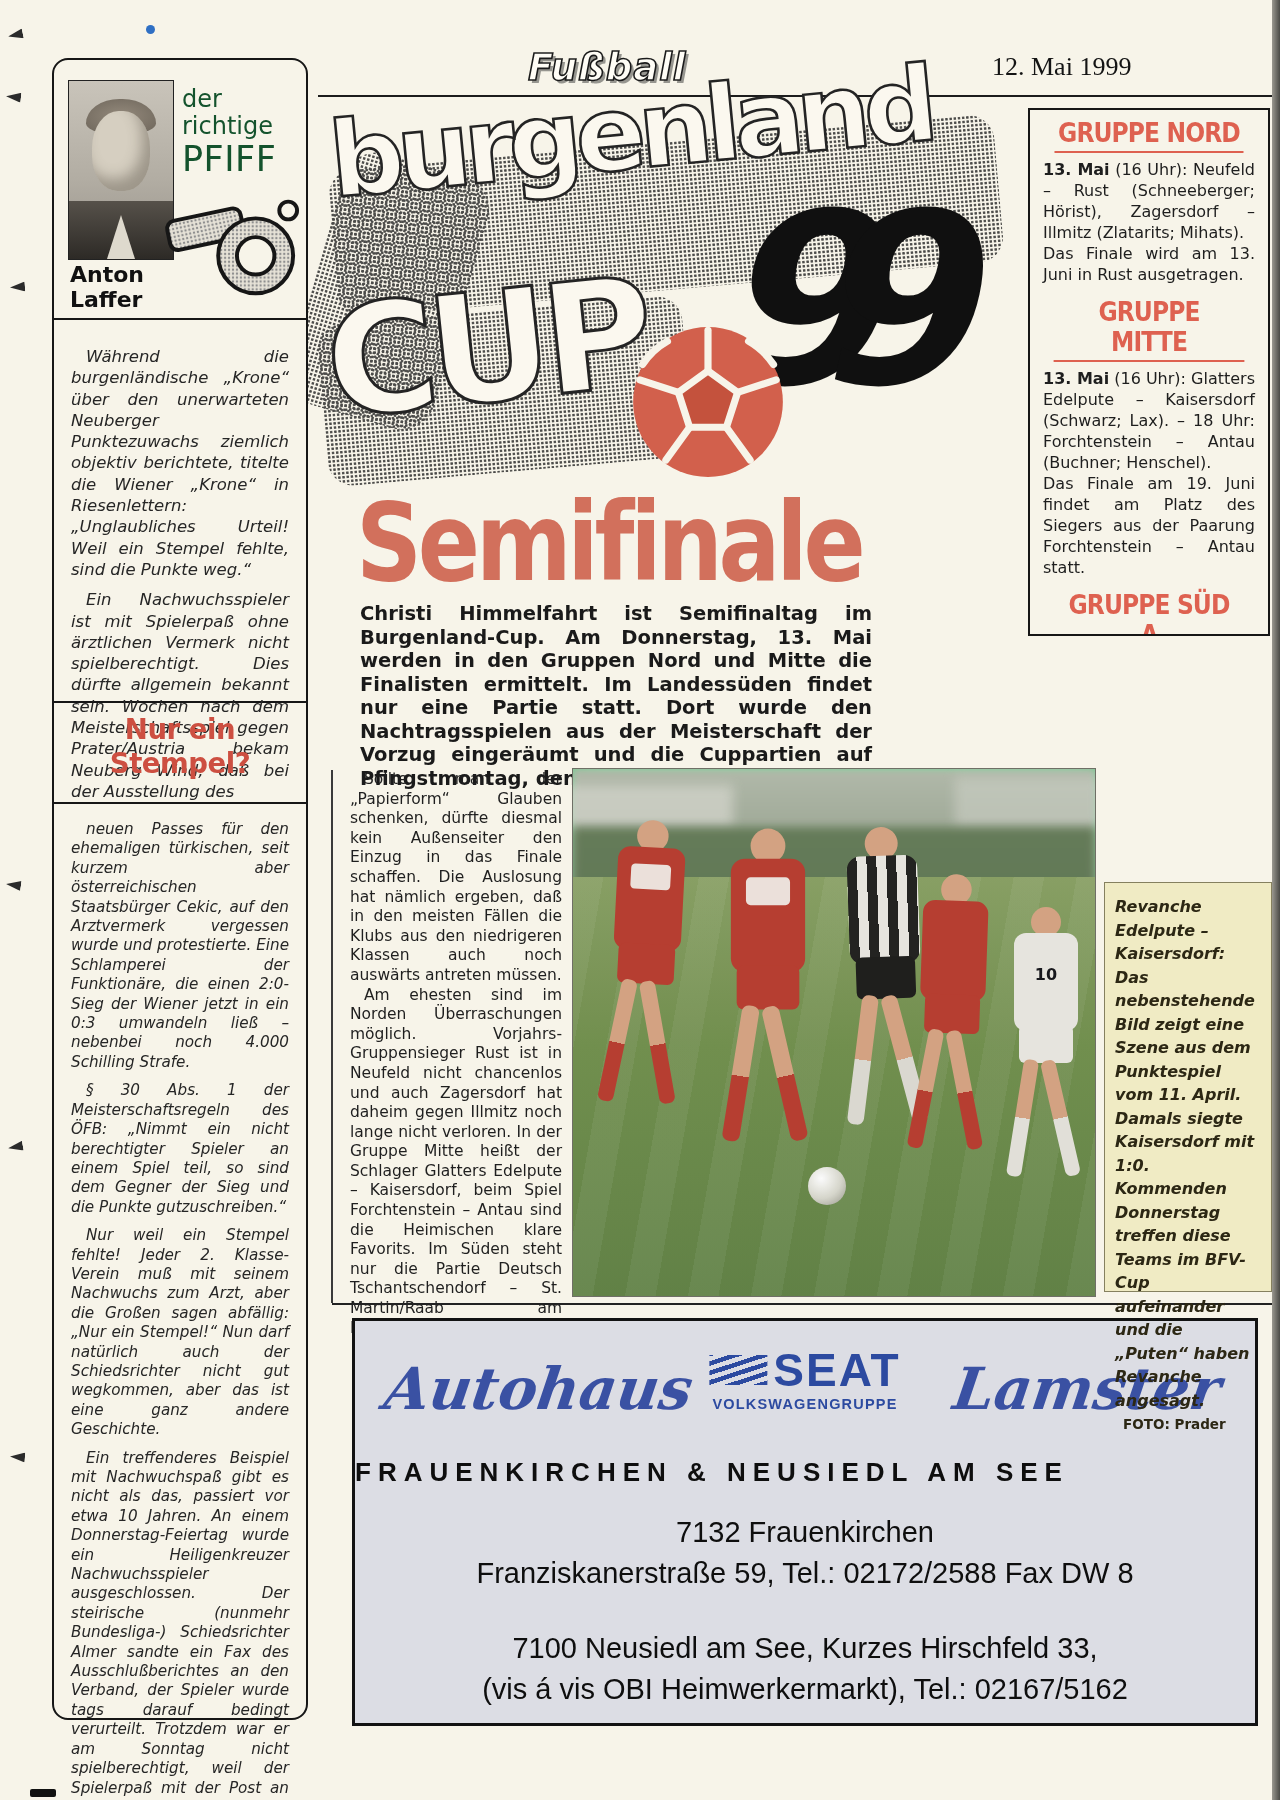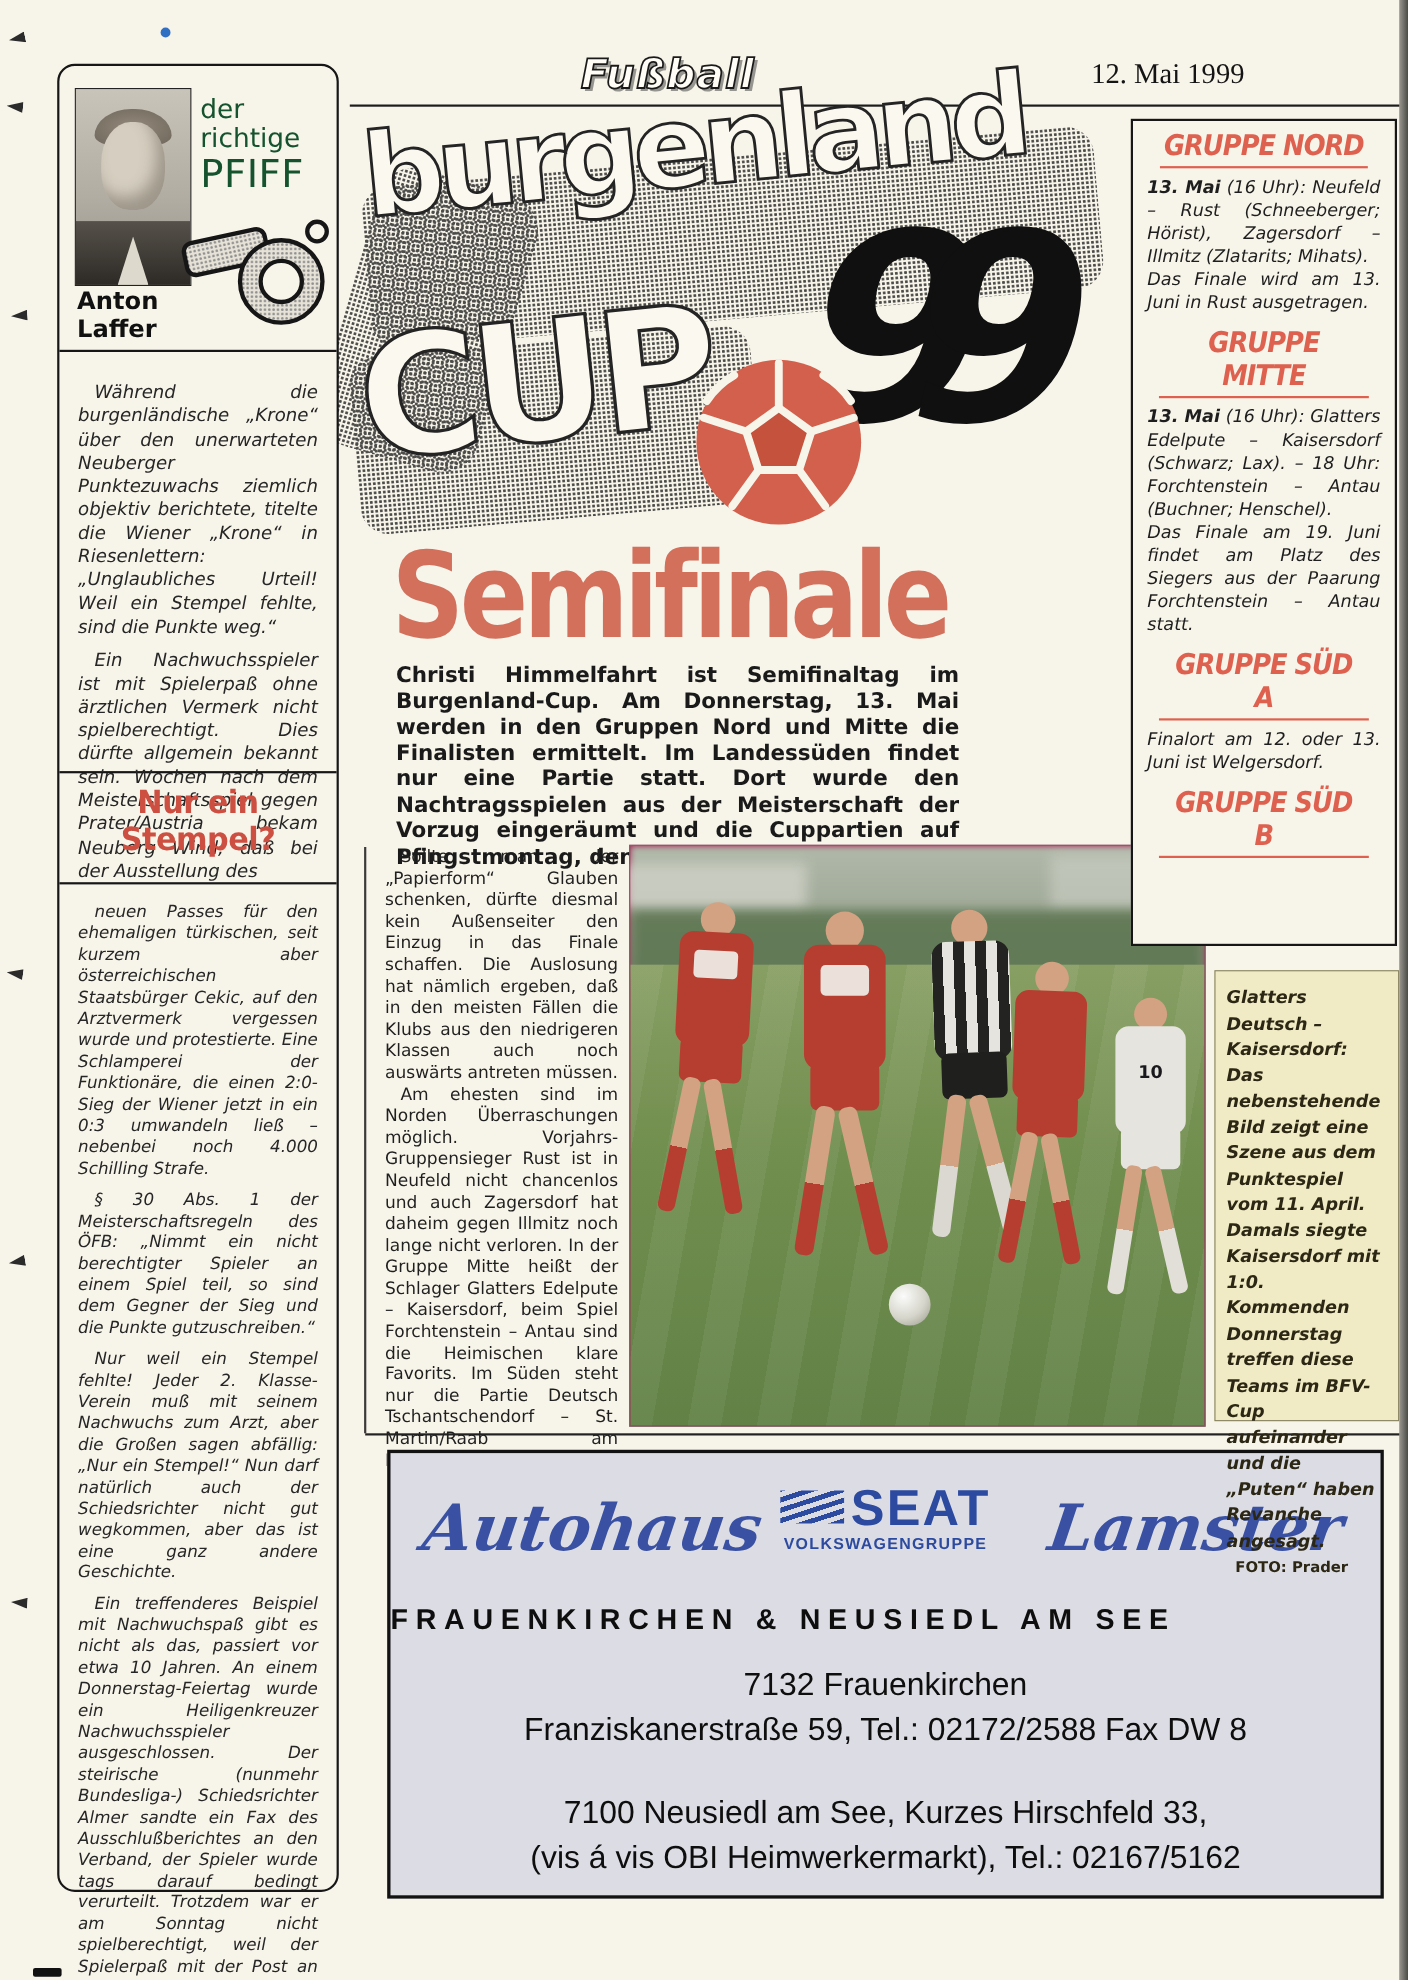--- a/index.html
+++ b/index.html
@@ -60,21 +60,21 @@
     color:#d2705c;letter-spacing:-5px;white-space:nowrap;transform:scaleX(.85);transform-origin:left top;}
   .intro{position:absolute;left:360px;top:602px;width:512px;margin:0;font-size:19.5px;line-height:23.5px;
     font-weight:700;color:#1a1a1a;text-align:justify;hyphens:auto;}
   .colrule{position:absolute;left:331px;top:770px;width:2px;height:533px;background:#3a3a3a;}
   .body-col{position:absolute;left:350px;top:770px;width:212px;font-size:15.5px;line-height:19.6px;
     text-align:justify;color:#1f1f1f;hyphens:auto;}
   .body-col p{margin:0;text-indent:14px;}
 
   
   .photo{position:absolute;left:572px;top:768px;width:522px;height:527px;margin:0;overflow:hidden;
-    border:1px solid #6f6f66;background:#be185d;box-shadow:inset 0 0 34px rgba(45,45,18,.25);}
+    border:1px solid #6f6f66;background:#86efac;box-shadow:inset 0 0 34px rgba(45,45,18,.25);}
   .ph-art{position:absolute;inset:0;filter:blur(.5px) saturate(.92) contrast(.97);}
   .ph-stand{position:absolute;left:0;top:0;width:100%;height:120px;background:linear-gradient(#b2bbaa,#909d86);filter:blur(3px);}
   .ph-hedge{position:absolute;left:0;top:58px;width:100%;height:72px;background:#58744a;filter:blur(5px);opacity:.85;}
   .ph-board1{position:absolute;left:-10px;top:16px;width:170px;height:42px;background:#d9d9d0;filter:blur(6px);opacity:.7;}
   .ph-board2{position:absolute;right:-10px;top:8px;width:150px;height:50px;background:#cfd2c8;filter:blur(6px);opacity:.6;}
   .ph-grass{position:absolute;left:0;top:108px;width:100%;height:420px;
     background:linear-gradient(180deg,#87a15f,#6f9048 40%,#5e8240);}
   .ph-grass::after{content:"";position:absolute;inset:0;
     background:repeating-linear-gradient(100deg,rgba(255,255,255,.06) 0 30px,transparent 30px 62px);}
   .fig{position:absolute;width:90px;height:280px;}
@@ -91,22 +91,22 @@
   .striped .fg-l{background:linear-gradient(#d9a27f 50%,#dddbd2 50%);}
   .white .fg-t,.white .fg-s{background:#e9e7e0;}
   .white .fg-l{background:linear-gradient(#d9a27f 50%,#e4e2da 50%);}
   .fg-badge{position:absolute;left:50%;transform:translateX(-50%);top:42px;width:38px;height:24px;
     background:#f3f2ec;border-radius:4px;opacity:.92;}
   .jersey-no{position:absolute;left:50%;transform:translateX(-50%);top:58px;font-weight:800;font-size:16px;color:#15151a;}
   .ph-ball{position:absolute;left:235px;top:398px;width:38px;height:38px;border-radius:50%;
     background:radial-gradient(circle at 35% 30%,#ffffff,#d8d8cc 55%,#96968a);}
 
   
-  .groups-box{position:absolute;left:1028px;top:108px;width:242px;height:752px;box-sizing:border-box;
-    background:#f7f4e9;border:2.5px solid #161616;padding:4px 13px;overflow:hidden;z-index:2;font-style:italic;}
+  .groups-box{position:absolute;left:1028px;top:108px;width:242px;height:528px;box-sizing:border-box;
+    background:#f7f4e9;border:2.5px solid #161616;padding:4px 13px;overflow:hidden;z-index:2;}
   .ghead-wrap{text-align:center;margin:12px 0 6px;}
   .group:first-child .ghead-wrap{margin-top:4px;}
   .ghead{display:inline-block;color:#de6150;font-weight:800;font-size:26px;line-height:30px;
     letter-spacing:-1px;transform:scaleX(.9);border-bottom:2px solid #de6150;padding:0 4px 3px;}
   .gtext{font-size:16px;line-height:21px;text-align:justify;color:#1e1e1e;hyphens:auto;}
   .gtext p{margin:0;}
   .gtext .lead{font-weight:800;}
 
   
   .caption{position:absolute;left:1104px;top:882px;width:168px;height:410px;box-sizing:border-box;
@@ -304,21 +304,21 @@
         <p><span>Finalort am 12. oder 13. Juni ist Welgersdorf.</span></p>
       </div>
     </section>
     <section class="group">
       <div class="ghead-wrap"><span class="ghead">GRUPPE SÜD B</span></div>
 
     </section>
   </aside>
 
   <aside class="caption">
-    <span class="cap-lead">Glatters Deutsch – Kaisersdorf:</span><span> Das nebenstehende Bild zeigt eine Szene aus dem Punktespiel vom 11. April. Damals siegte Kaisersdorf mit 1:0. Kommenden Donnerstag treffen diese Teams im BFV-Cup aufeinander und die „Puten“ haben Revanche angesagt.</span>
+    <span class="cap-lead">Revanche Edelpute – Kaisersdorf:</span><span> Das nebenstehende Bild zeigt eine Szene aus dem Punktespiel vom 11. April. Damals siegte Kaisersdorf mit 1:0. Kommenden Donnerstag treffen diese Teams im BFV-Cup aufeinander und die „Puten“ haben Revanche angesagt.</span>
     <span class="cap-credit">FOTO: Prader</span>
   </aside>
 
   <div class="section-rule"></div>
 
   <section class="ad">
     <div class="ad-top">
       <span class="ad-script s-left">Autohaus</span>
       <div class="seat">
         <div class="seat-row">

